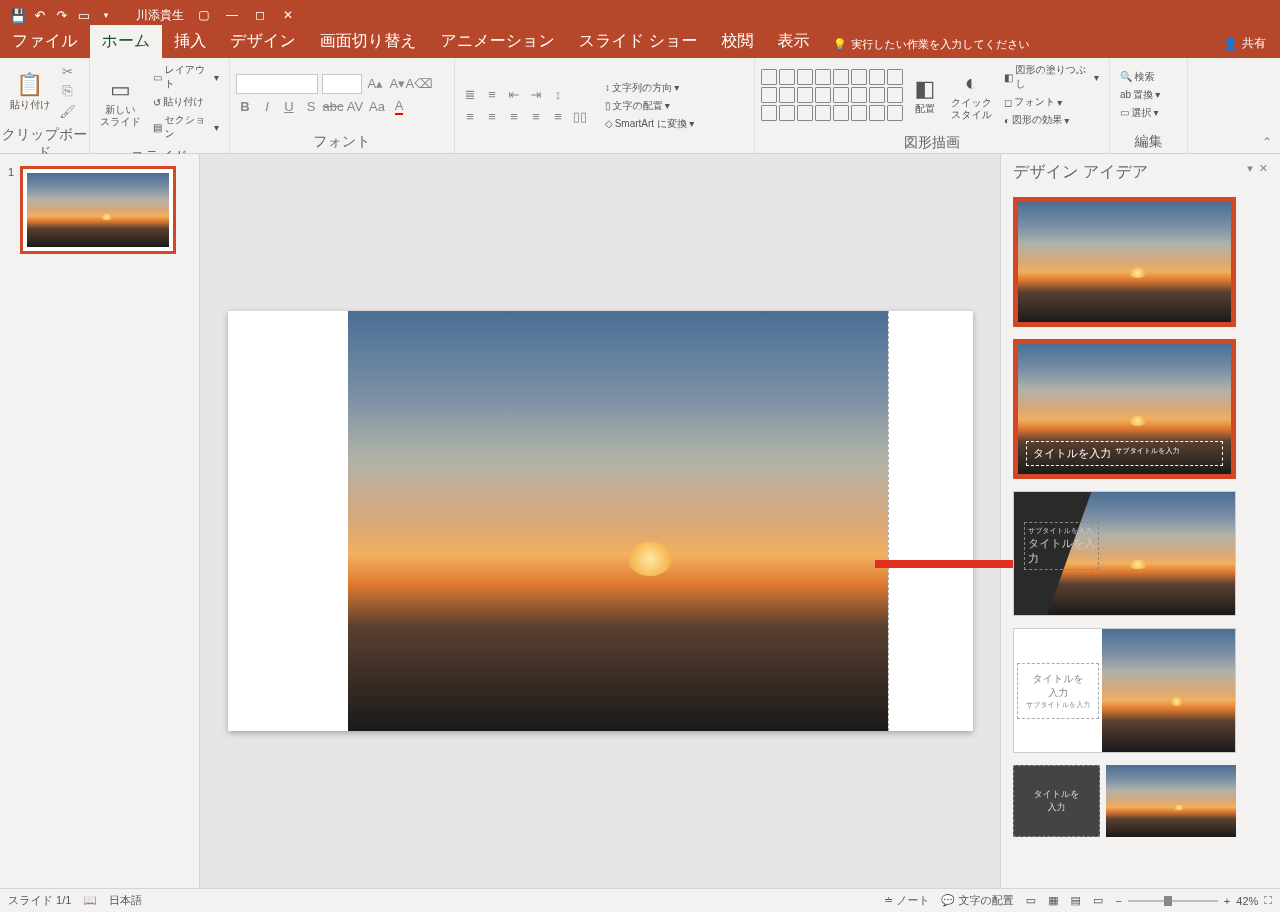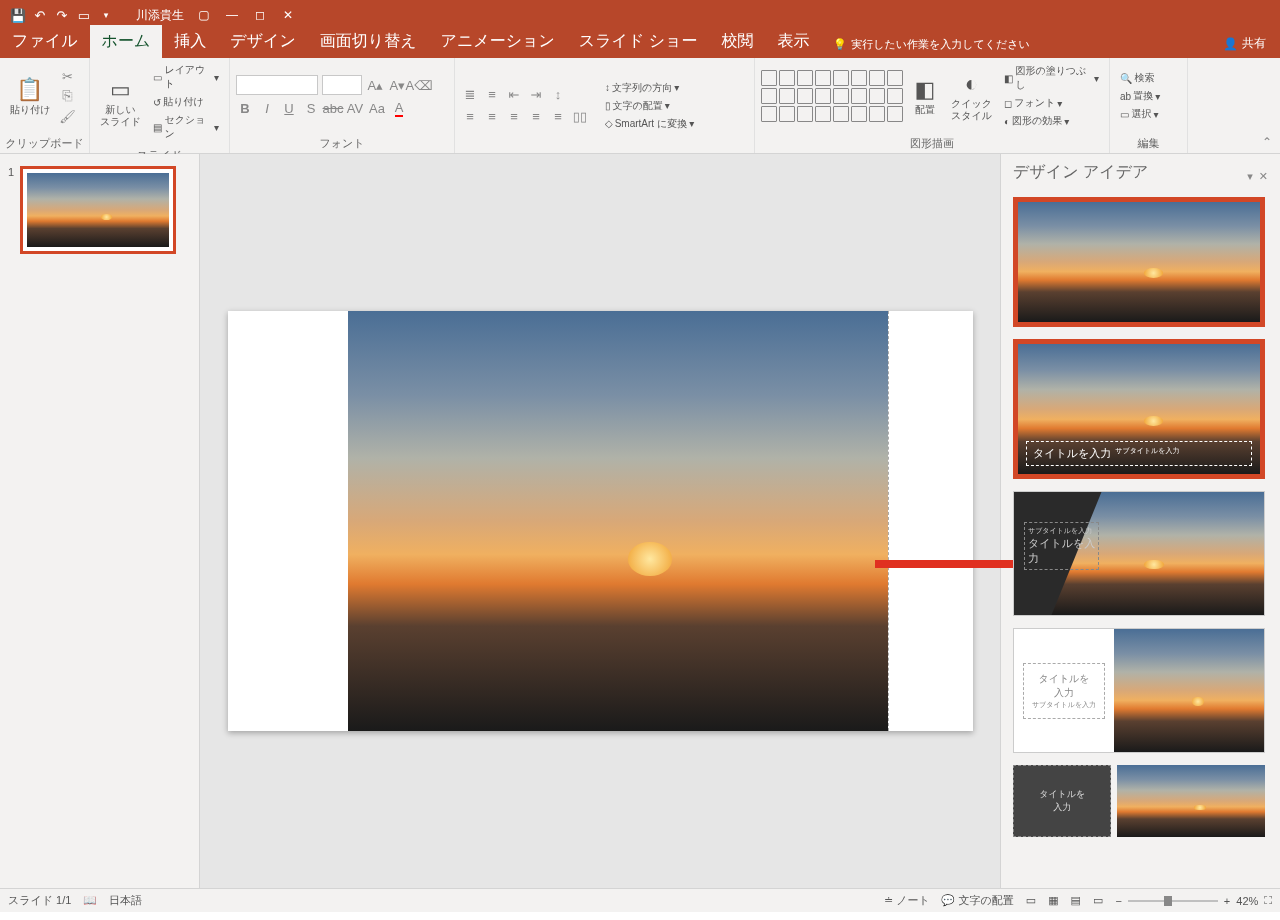--- a/index.html
+++ b/index.html
@@ -11,21 +11,21 @@
 .titlebar .right { display:flex; align-items:center; gap:12px; padding:0 12px; }
 .winbtn { width:16px; height:16px; display:flex; align-items:center; justify-content:center; font-size:12px; }
 .tabs { height:28px; background:#b7472a; display:flex; align-items:flex-end; color:#fff; }
 .tab { padding:6px 12px; font-size:16px; cursor:pointer; }
 .tab.active { background:#f3f2f1; color:#14532d; }
 .tell { display:flex; align-items:center; gap:4px; font-size:11px; padding:6px 12px; }
 .share { margin-left:auto; padding:6px 14px; display:flex; align-items:center; gap:4px; }
 .ribbon { height:96px; background:#f3f2f1; border-bottom:1px solid #d4d4d4; display:flex; }
 .group { border-right:1px solid #e1e1e1; display:flex; flex-direction:column; height:100%; }
 .group-body { flex:1; display:flex; align-items:center; padding:4px 6px; gap:4px; }
-.group-label { font-size:11px; color:#666; text-align:center; padding:2px 0; }
+.group-label { font-size:14px; color:#666; text-align:center; padding:2px 0; }
 .vbtn { display:flex; flex-direction:column; align-items:center; justify-content:center; padding:2px 4px; color:#555; cursor:pointer; }
 .vbtn .bi { width:28px; height:28px; display:flex; align-items:center; justify-content:center; font-size:22px; }
 .vbtn span { font-size:10px; line-height:1.2; text-align:center; }
 .small-col { display:flex; flex-direction:column; gap:2px; }
 .sm { font-size:10px; color:#555; padding:1px 4px; display:flex; align-items:center; gap:2px; cursor:pointer; }
 .fontbox { display:flex; flex-direction:column; gap:4px; }
 .fontrow { display:flex; align-items:center; gap:4px; }
 .combo { border:1px solid #c8c8c8; background:#fff; height:20px; font-size:11px; color:#999; }
 .ib { width:18px; height:18px; display:flex; align-items:center; justify-content:center; color:#888; font-size:13px; cursor:pointer; }
 .shapes-grid { display:grid; grid-template-columns:repeat(8,16px); grid-auto-rows:16px; gap:2px; }
@@ -37,24 +37,24 @@
 .thumb { width:156px; height:88px; background:#fff; border:3px solid #d24726; padding:4px; }
 .sunset { width:100%; height:100%; background:linear-gradient(180deg,#4a6e95 0%,#7a8fa5 20%,#b0b2a8 35%,#d8a878 50%,#f0b060 58%,#e07a30 65%,#5a4030 75%,#1a1a1a 100%); position:relative; }
 .sunset::after { content:""; position:absolute; top:55%; right:40%; width:8%; height:8%; background:radial-gradient(circle,#ffe8a0,#f0a030); border-radius:50%; }
 .canvas { flex:1; display:flex; align-items:center; justify-content:center; position:relative; }
 .slide { width:745px; height:420px; background:#fff; box-shadow:0 2px 6px rgba(0,0,0,.3); display:flex; }
 .slide .white { width:120px; background:#fff; }
 .slide .img { flex:1; }
 .arrow { position:absolute; top:380px; left:670px; width:320px; height:60px; pointer-events:none; }
 .arrow svg { width:100%; height:100%; }
 .design-pane { width:280px; background:#f3f2f1; border-left:1px solid #d4d4d4; display:flex; flex-direction:column; }
-.pane-head { padding:8px 12px; color:#666; font-size:16px; display:flex; align-items:flex-end; }
+.pane-head { padding:8px 12px; color:#666; font-size:16px; display:flex; align-items:flex-start; }
 .pane-head .close { margin-left:auto; display:flex; gap:6px; color:#888; font-size:11px; }
 .ideas { flex:1; overflow:hidden; padding:6px 12px; display:flex; flex-direction:column; gap:12px; }
-.idea { width:252px; border:1px solid #ccc; background:#fff; cursor:pointer; position:relative; }
+.idea { width:223px; border:1px solid #ccc; background:#fff; cursor:pointer; position:relative; }
 .idea.sel { border:5px solid #d24726; }
 .idea .sunset { height:120px; }
 .idea.small .sunset { height:72px; }
 .idea .overlay { position:absolute; bottom:8px; left:8px; right:8px; border:1px dashed #fff; color:#fff; font-size:11px; padding:4px 6px; display:flex; gap:4px; }
 .idea .ov-small { font-size:7px; }
 .statusbar { height:24px; background:#f3f2f1; border-top:1px solid #d4d4d4; display:flex; align-items:center; font-size:11px; color:#555; padding:0 8px; gap:12px; }
 .statusbar .sp { flex:1; }
 .sbtn { display:flex; align-items:center; gap:3px; cursor:pointer; }
 .zoom { display:flex; align-items:center; gap:6px; }
 .zline { width:90px; height:2px; background:#c0c0c0; position:relative; }

